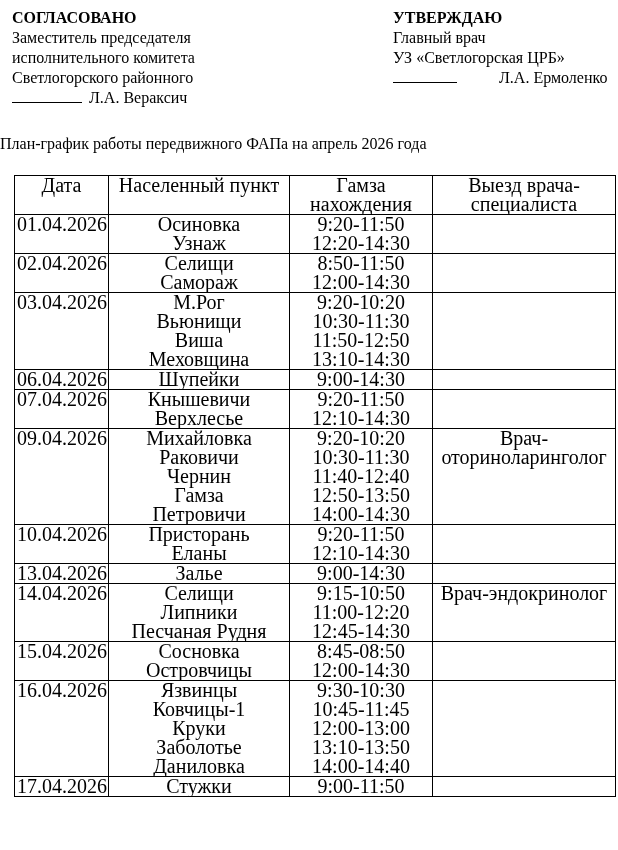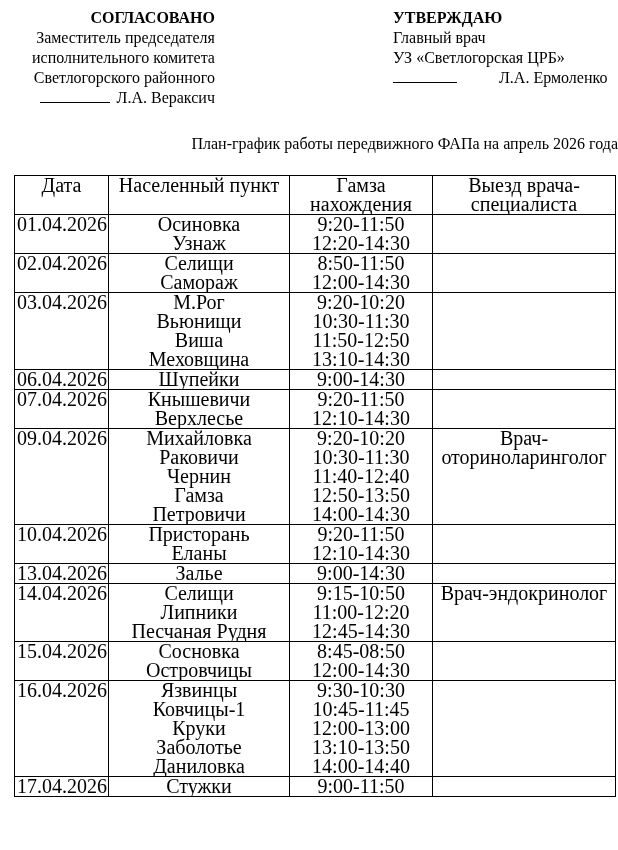--- a/index.html
+++ b/index.html
@@ -15,37 +15,37 @@
     background: #ffffff;
     overflow: hidden;
   }
   .approval-block {
     position: absolute;
     top: 8px;
     font-size: 16px;
     line-height: 20px;
     white-space: nowrap;
   }
-  .approval-left  { left: 32px; text-align: right; }
+  .approval-left  { left: 12px; }
   .approval-right { left: 393px; }
   .approval-title { font-weight: bold; }
   .signature-row { white-space: nowrap; }
   .sig-line {
     display: inline-block;
     width: 70px;
     height: 13px;
     border-bottom: 1px solid #000;
     margin-right: 7px;
   }
   .approval-right .sig-line { width: 64px; margin-right: 42px; }
   .doc-title {
     position: absolute;
     top: 134px; left: 0;
     width: 618px;
-    text-align: right;
+    text-align: left;
     font-size: 16px;
     line-height: 20px;
   }
   table.schedule {
     position: absolute;
     left: 14px; top: 175px;
     width: 591px;
     border-collapse: collapse;
     table-layout: fixed;
     font-size: 20px;

